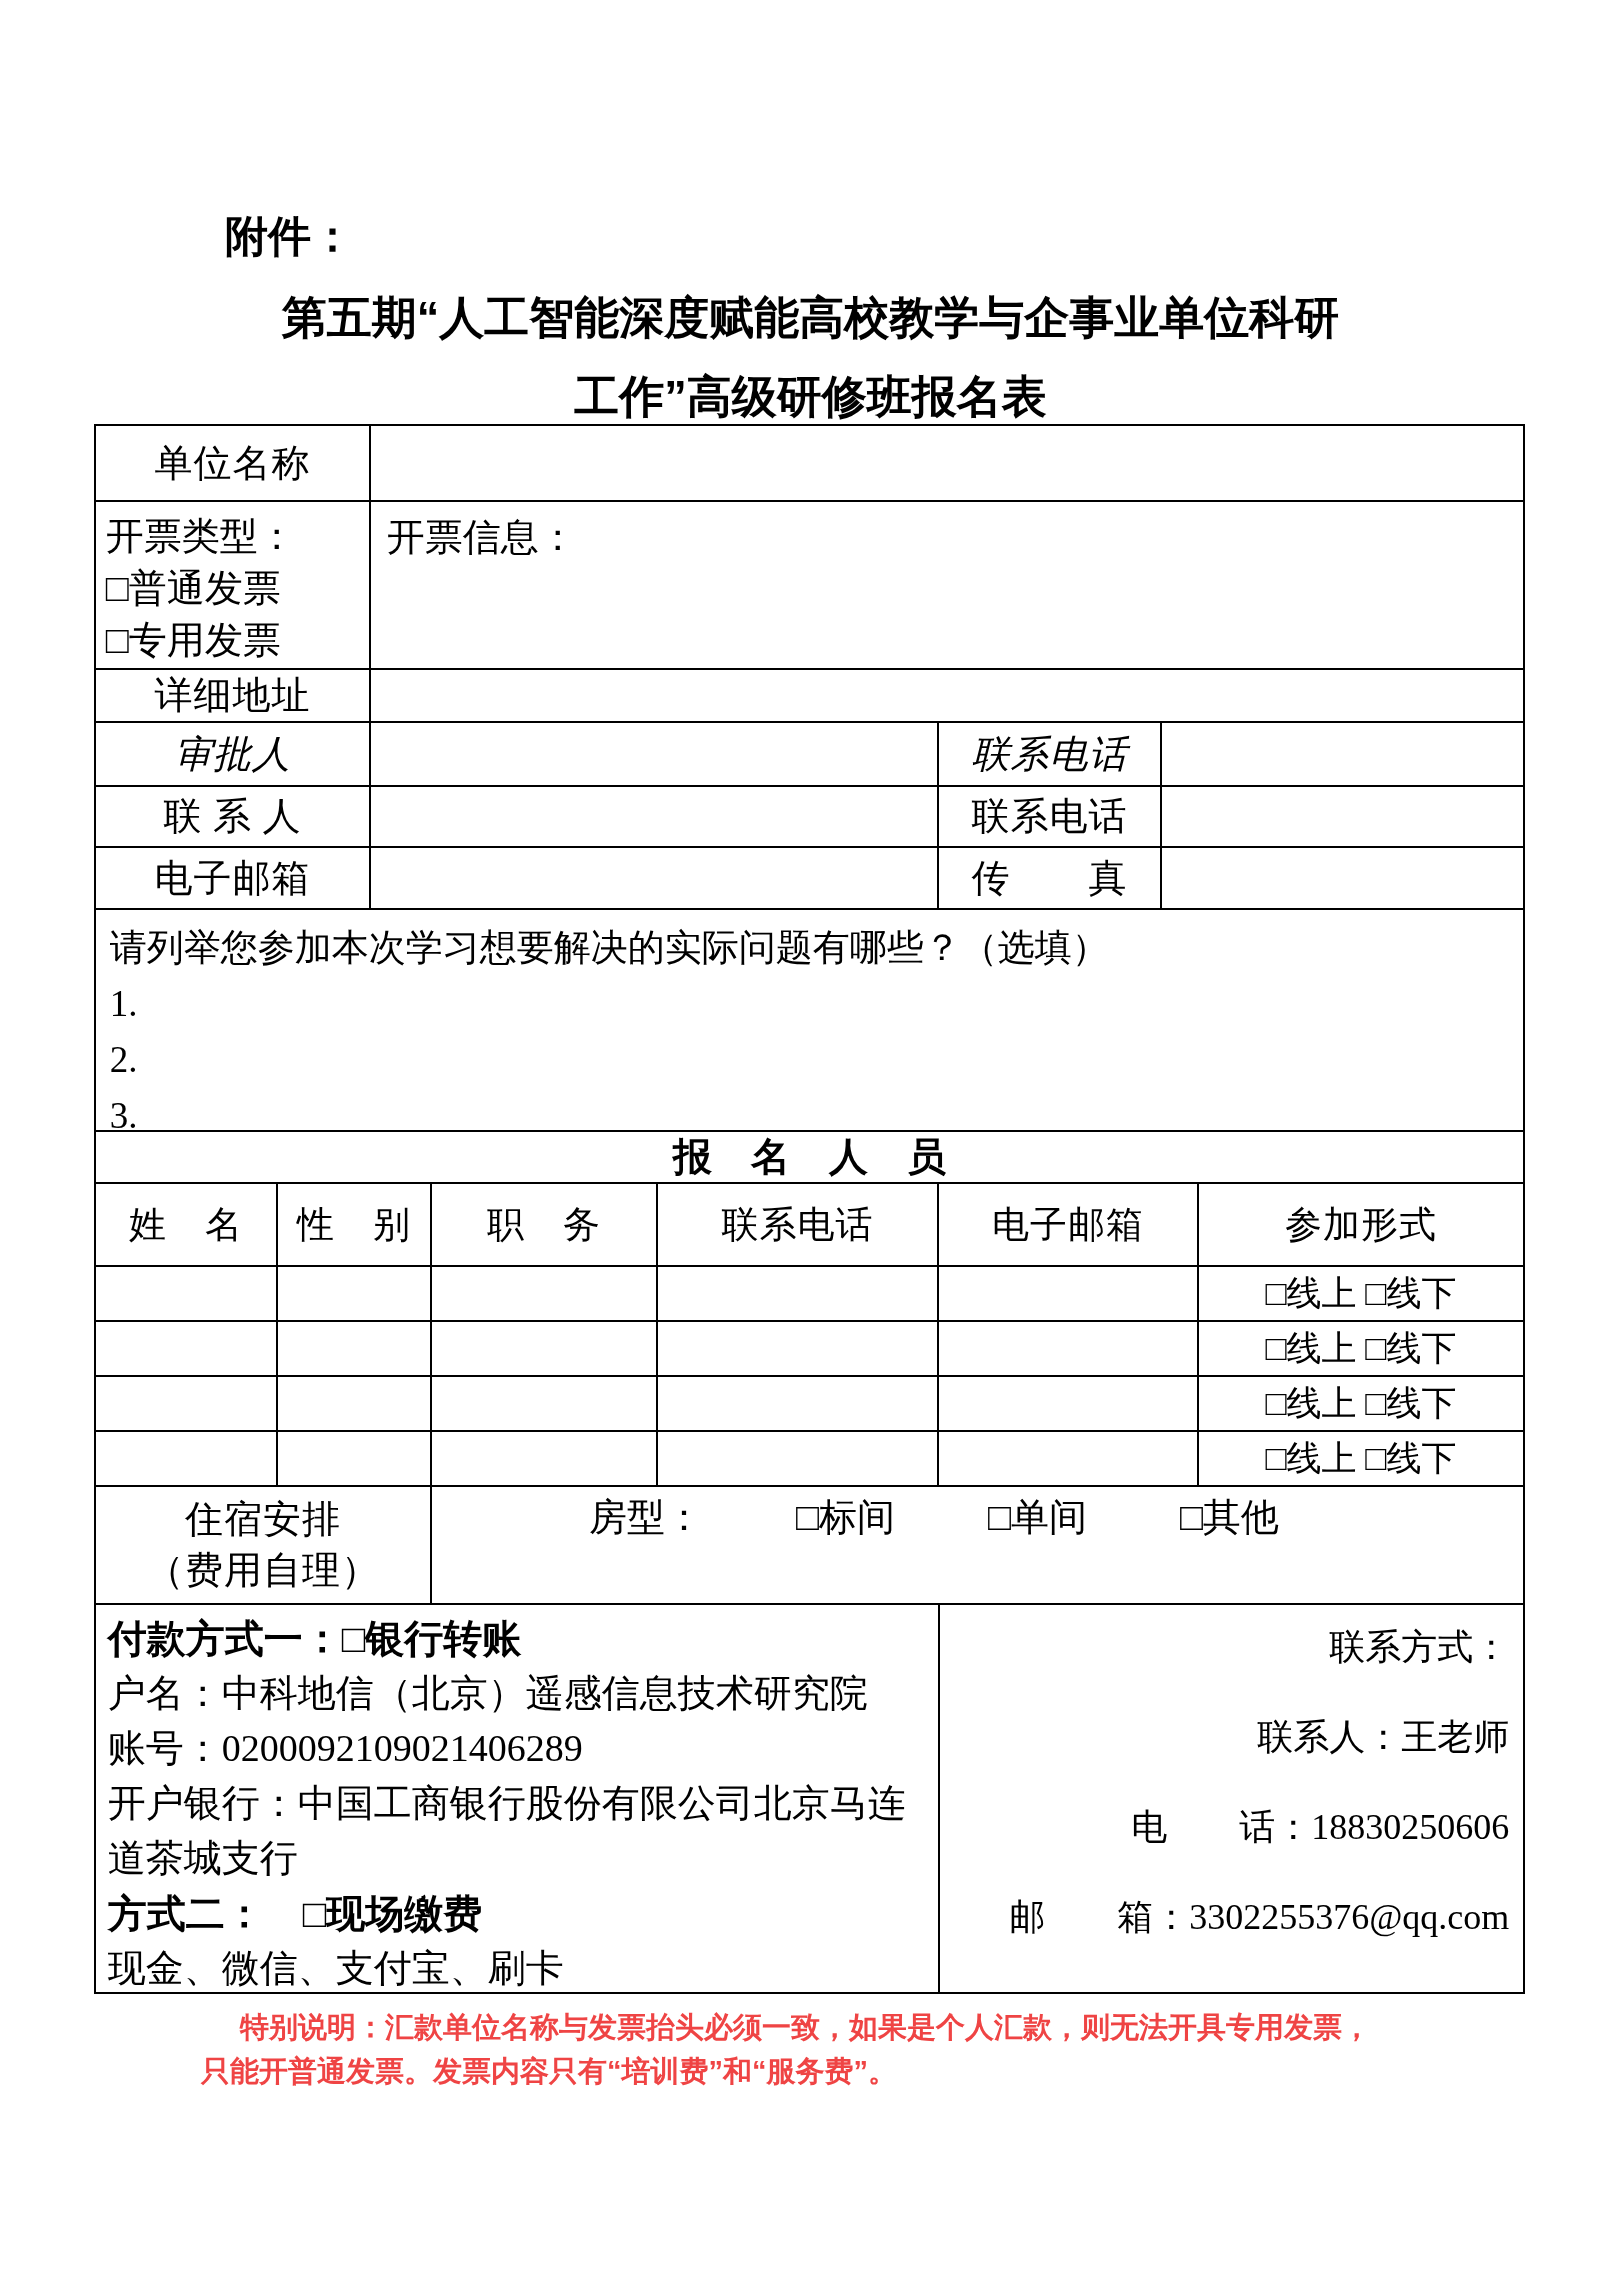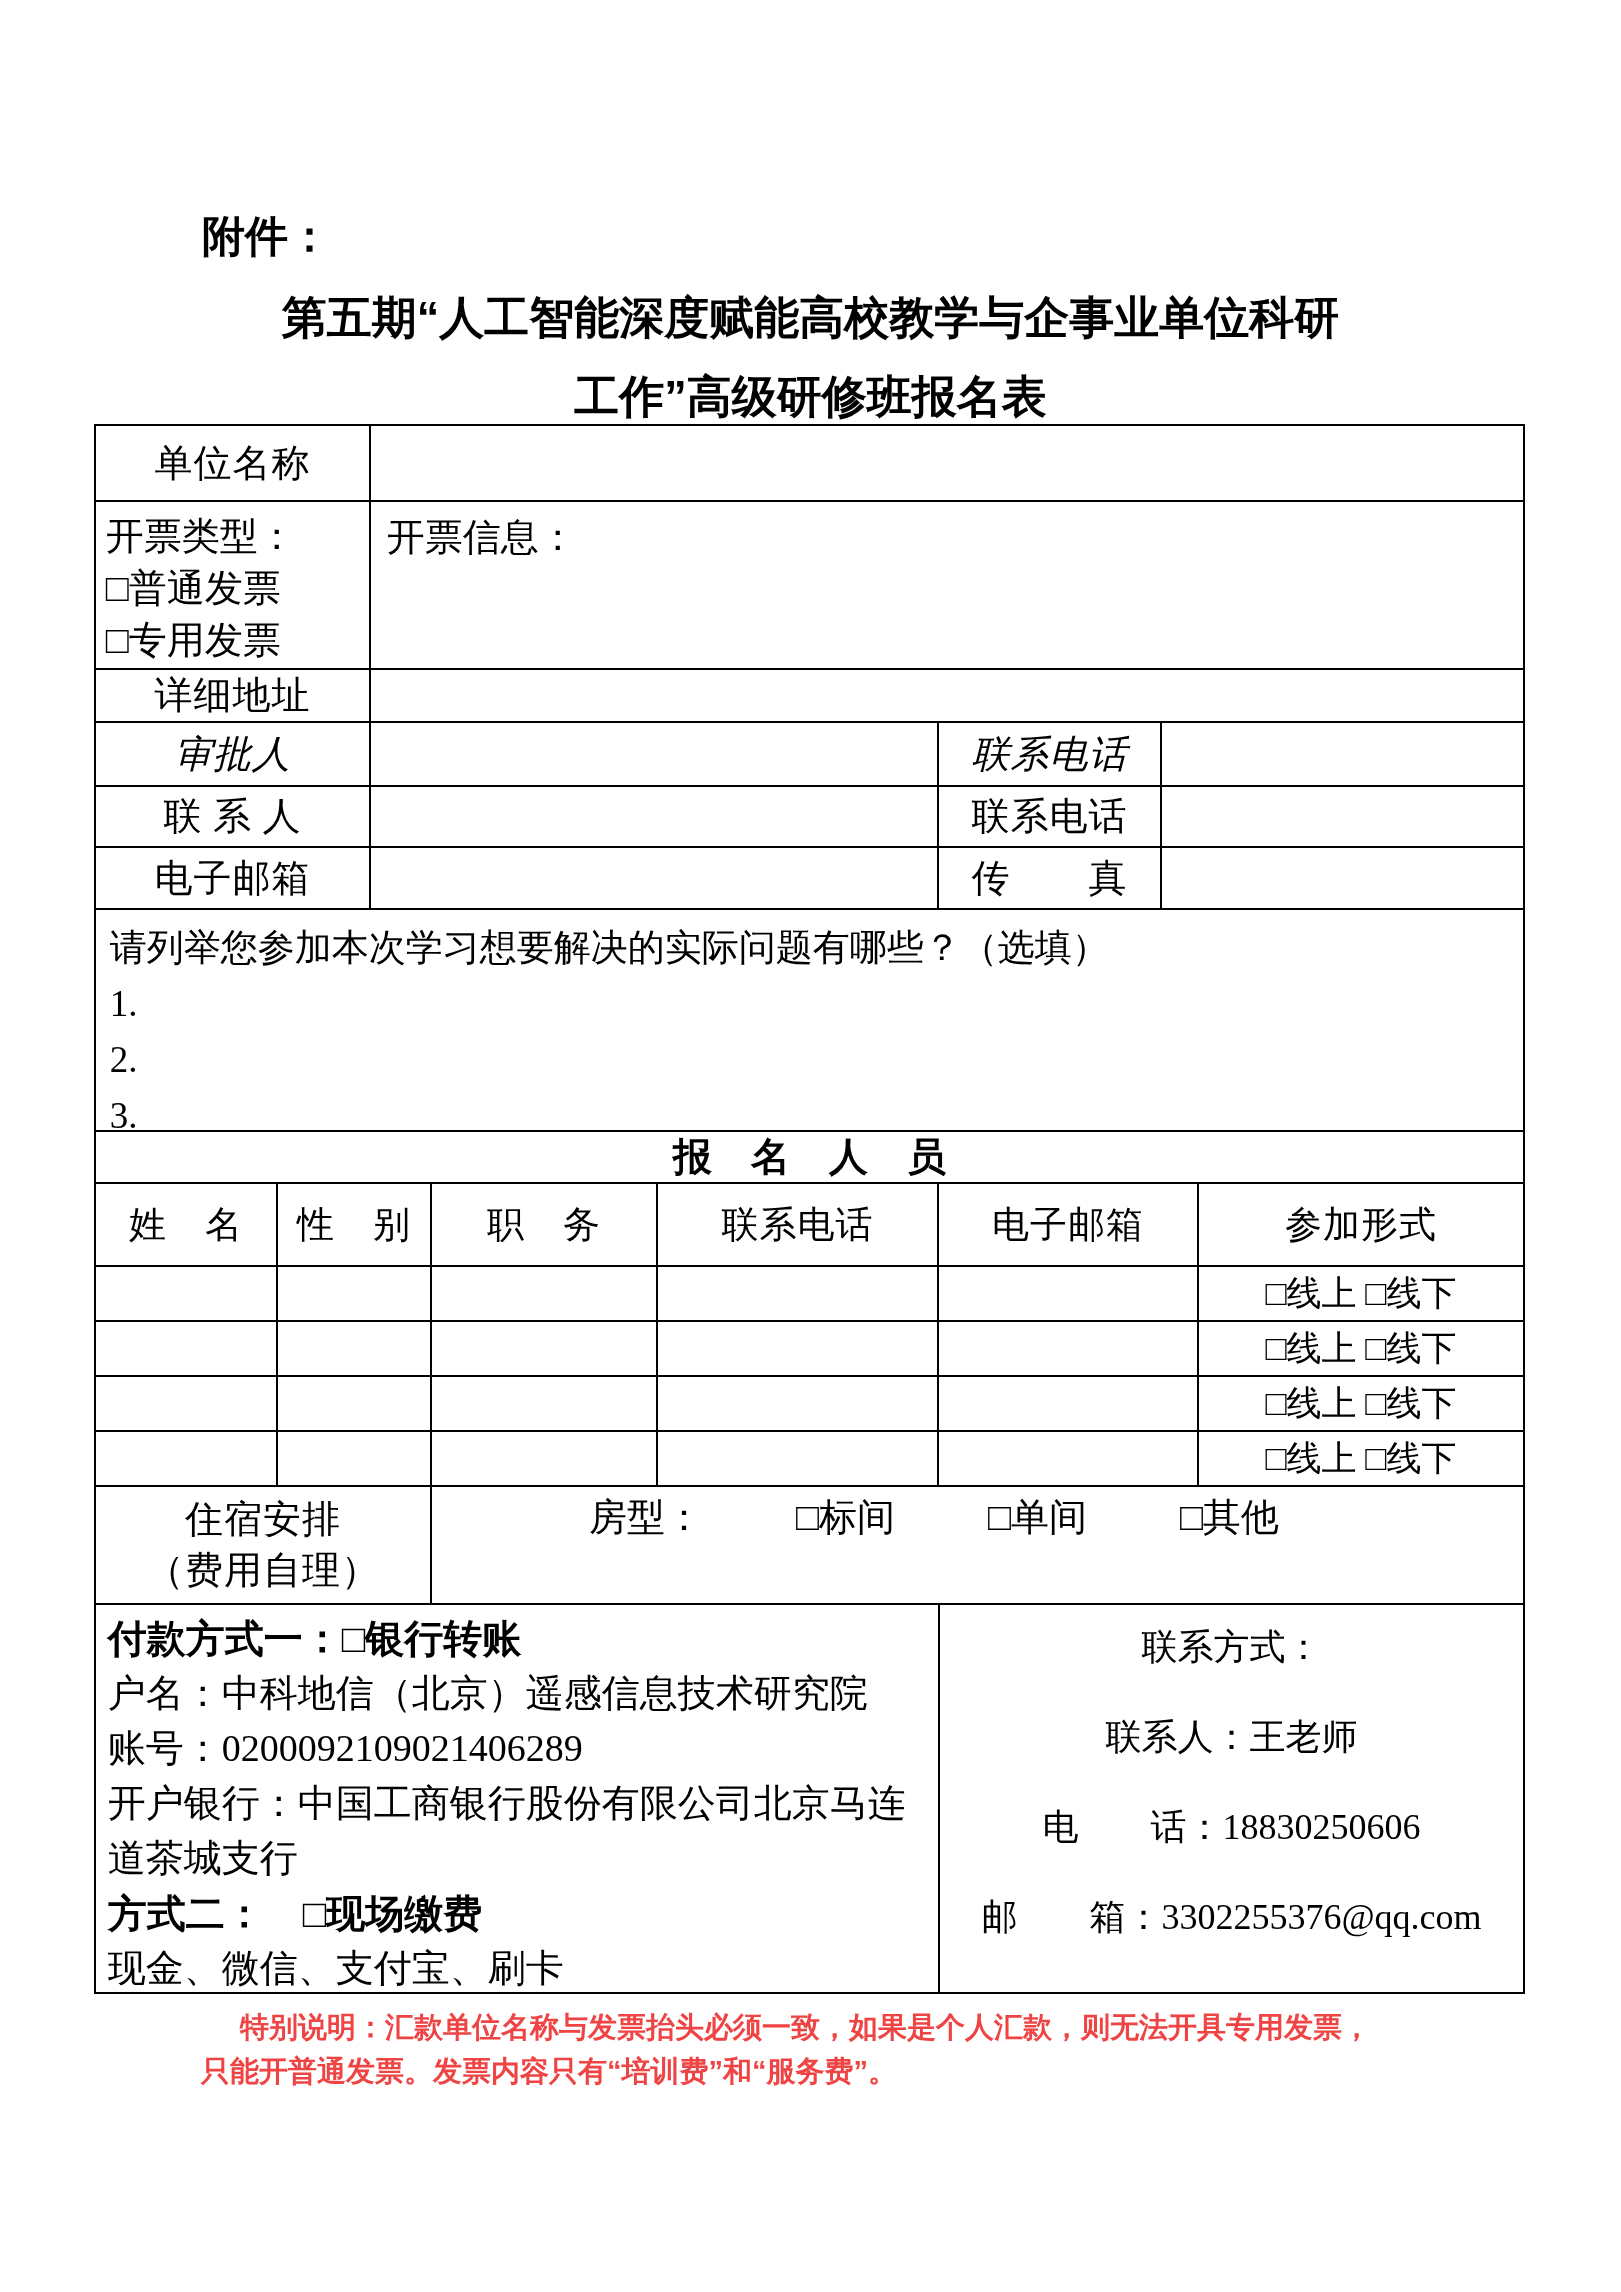--- a/index.html
+++ b/index.html
@@ -4,21 +4,21 @@
 <style>
   * { margin:0; padding:0; box-sizing:border-box; }
   html,body { background:#ffffff; }
   body {
     width:1621px; height:2293px; position:relative;
     font-family:"Liberation Serif", serif; color:#000;
   }
   .page { position:relative; width:1621px; height:2293px; background:#fff; }
 
   .attachment {
-    position:absolute; left:202px; top:208px;
+    position:absolute; left:225px; top:208px;
     font-family:Liberation Mono, monospace;
     font-size:43px; font-weight:bold;
   }
   .title {
     position:absolute; left:0; top:278px; width:100%;
     text-align:center; font-family:"Liberation Sans", sans-serif;
     font-size:45px; font-weight:bold; line-height:79px;
   }
 
   .form-table {
@@ -54,21 +54,21 @@
 
   .accom-right { display:flex; flex-direction:row; flex:1; }
   .accom-row { display:flex; align-items:center; gap:93px; }
   .accom-row.room { height:61px; padding-left:157px; }
   .accom-row.checkin { height:57px; border-top:2px solid #000; padding-left:61px; }
   .accom-label { flex-direction:column; justify-content:center; line-height:51px; }
 
   .pay-left { flex-direction:column; align-items:flex-start; justify-content:flex-start;
     padding:5.9px 11.8px; line-height:55px; }
   .pay-bold { font-family:"Liberation Sans", sans-serif; font-weight:bold; font-size:39px; }
-  .pay-right { flex-direction:column; align-items:center; justify-content:flex-start;
+  .pay-right { flex-direction:column; align-items:flex-end; justify-content:flex-start;
     padding:17.6px 13.7px; font-size:36px; }
   .pay-right > div { margin-bottom:41px; }
 
   .note {
     position:absolute; left:201px; top:2005px; width:1245px;
     color:#ef4444; font-family:"Liberation Sans", sans-serif;
     font-weight:bold; font-size:29px; line-height:44px;
   }
   .note-line1 { margin-left:39px; }
 </style>

